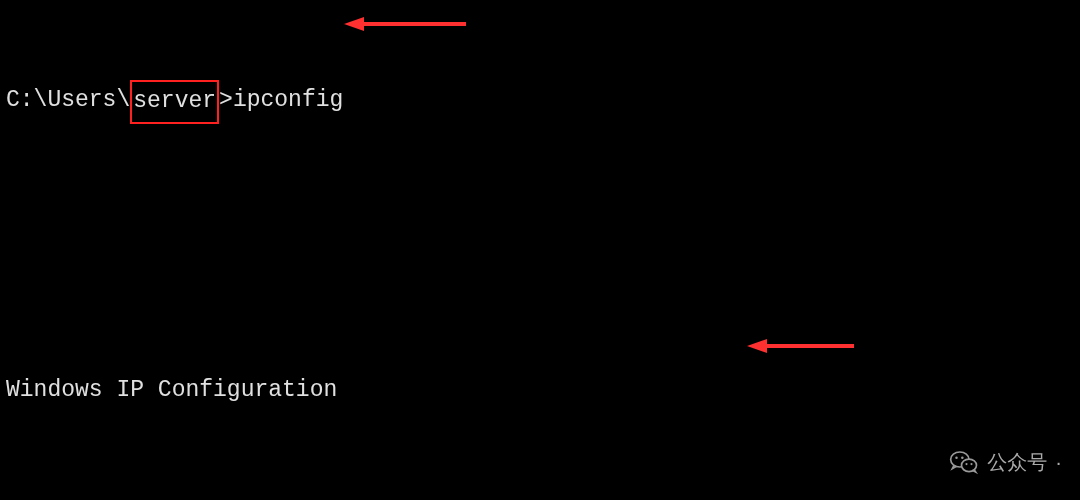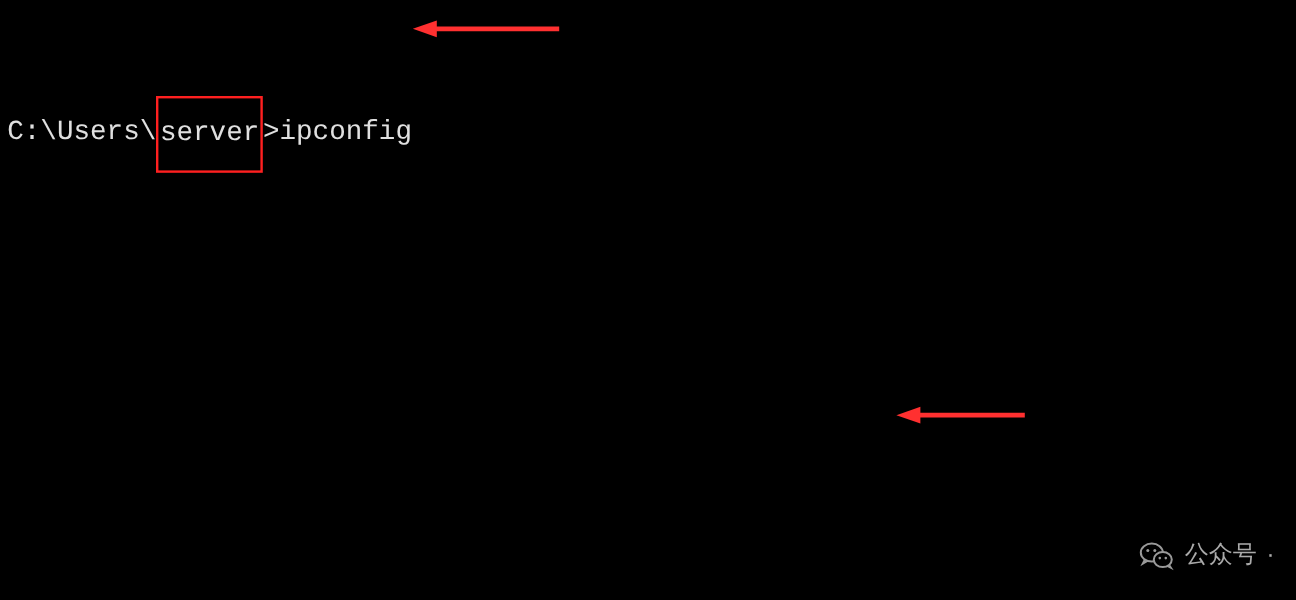--- a/index.html
+++ b/index.html
@@ -20,38 +20,37 @@
     }
     .terminal {
       padding: 8px 6px;
       white-space: pre;
     }
     .prompt-line {
       position: relative;
     }
     .highlight-box {
       border: 2px solid #ff2020;
-      padding: 12px 1px;
+      padding: 2px 1px;
       display: inline-block;
       position: relative;
       top: 1px;
     }
     .arrow {
       position: absolute;
       pointer-events: none;
     }
     .arrow svg {
       display: block;
     }
     .watermark {
       position: absolute;
       right: 18px;
       bottom: 22px;
       display: flex;
-      align-items: center;
       gap: 8px;
       color: #c8c8c8;
       font-family: "PingFang SC", "Microsoft YaHei", sans-serif;
       font-size: 20px;
       opacity: 0.85;
     }
     .wechat-icon {
       width: 30px;
       height: 30px;
       opacity: 0.9;
@@ -64,20 +63,21 @@
     }
   </style>
 </head>
 <body>
 
 <div class="terminal">
   <div class="line prompt-line"><span>C:\Users\</span><span class="highlight-box">server</span><span>&gt;</span><span>ipconfig</span></div>
 
   <div class="blank"></div>
 
+  <div class="line">Windows IP Configuration</div>
 
   
   
 
   
 
   
 
   
 

